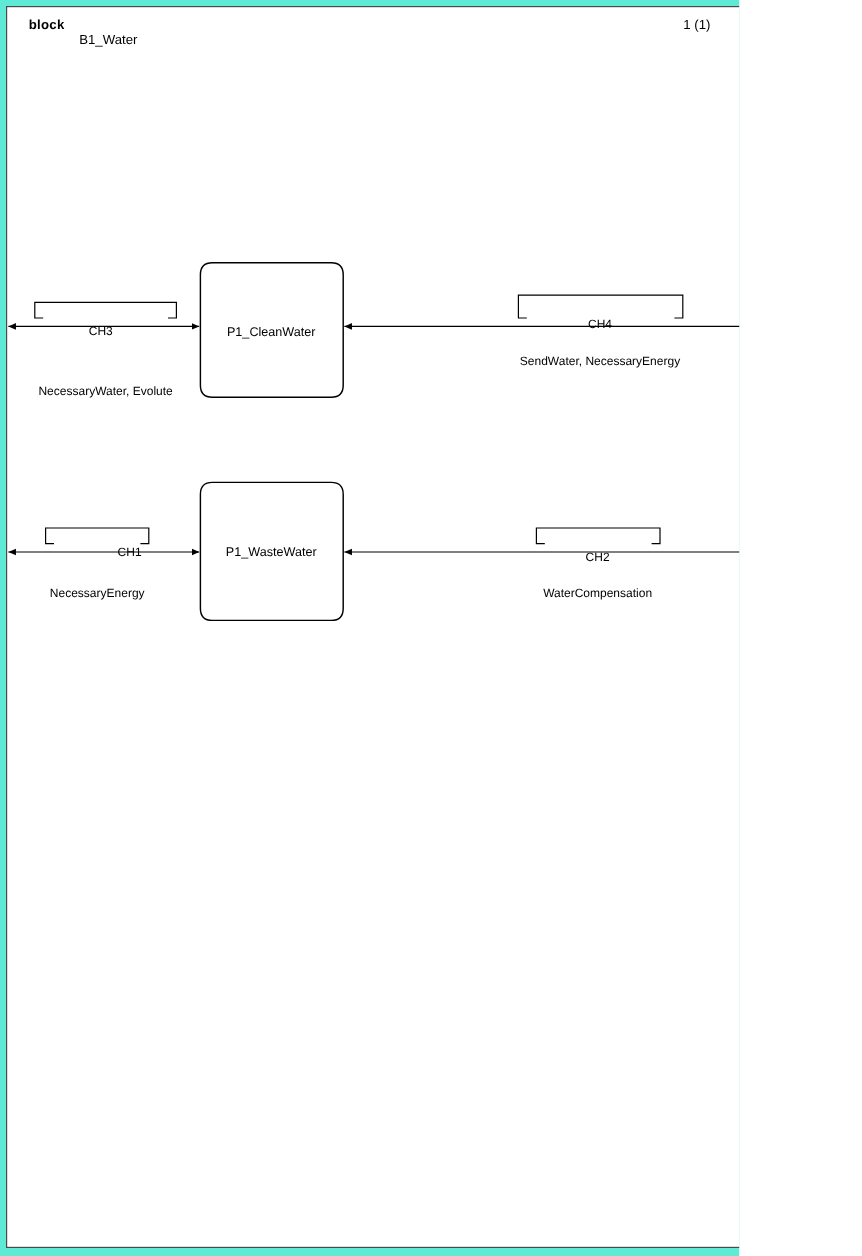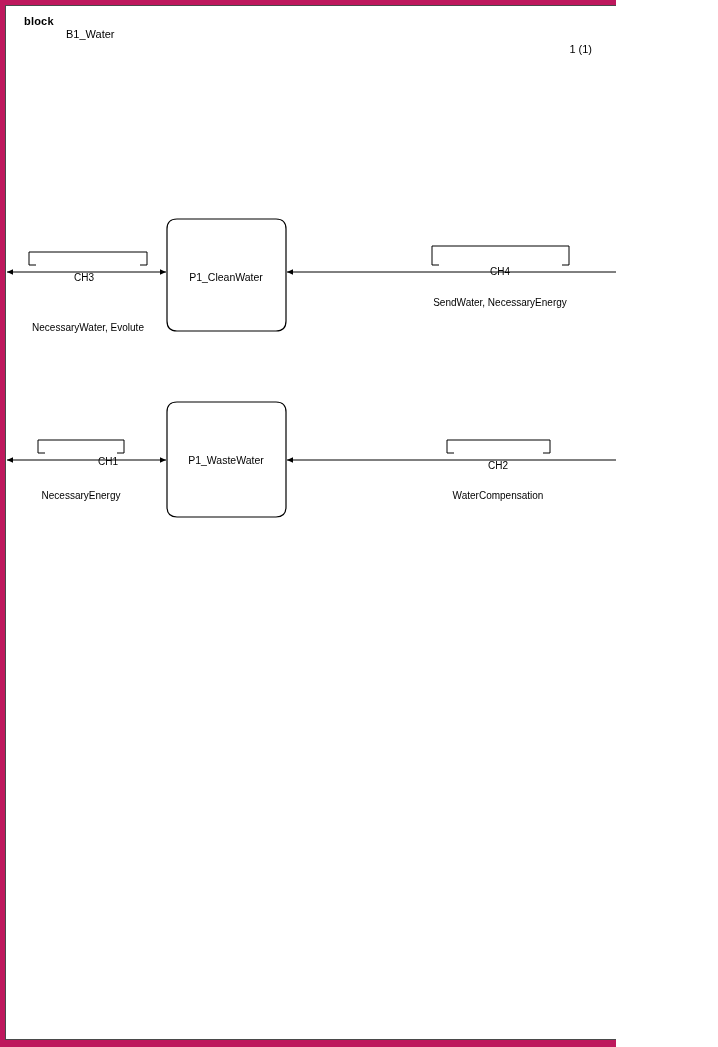--- a/index.html
+++ b/index.html
@@ -9,21 +9,21 @@
     background: #ffffff;
   }
   body {
     font-family: "Liberation Sans", sans-serif;
     color: #000000;
   }
   #page {
     position: relative;
     width: 616px;
     height: 1047px;
-    background: #be185d;
+    background: #5eead4;
     overflow: hidden;
   }
   
   #page-frame {
     position: absolute;
     left: 5px;
     top: 5px;
     width: 707px;
     height: 1035px;
     border: 1px solid #4a4a4a;
@@ -46,21 +46,20 @@
     top: 28px;
     font-size: 11px;
     white-space: nowrap;
   }
   .hdr-page {
     position: absolute;
     right: 24px;
     top: 15px;
     font-size: 11px;
     white-space: nowrap;
-    margin-top: 28px;
   }
 
   
   #diagram {
     position: absolute;
     left: 0;
     top: 0;
     width: 718px;
     height: 1047px;
   }

